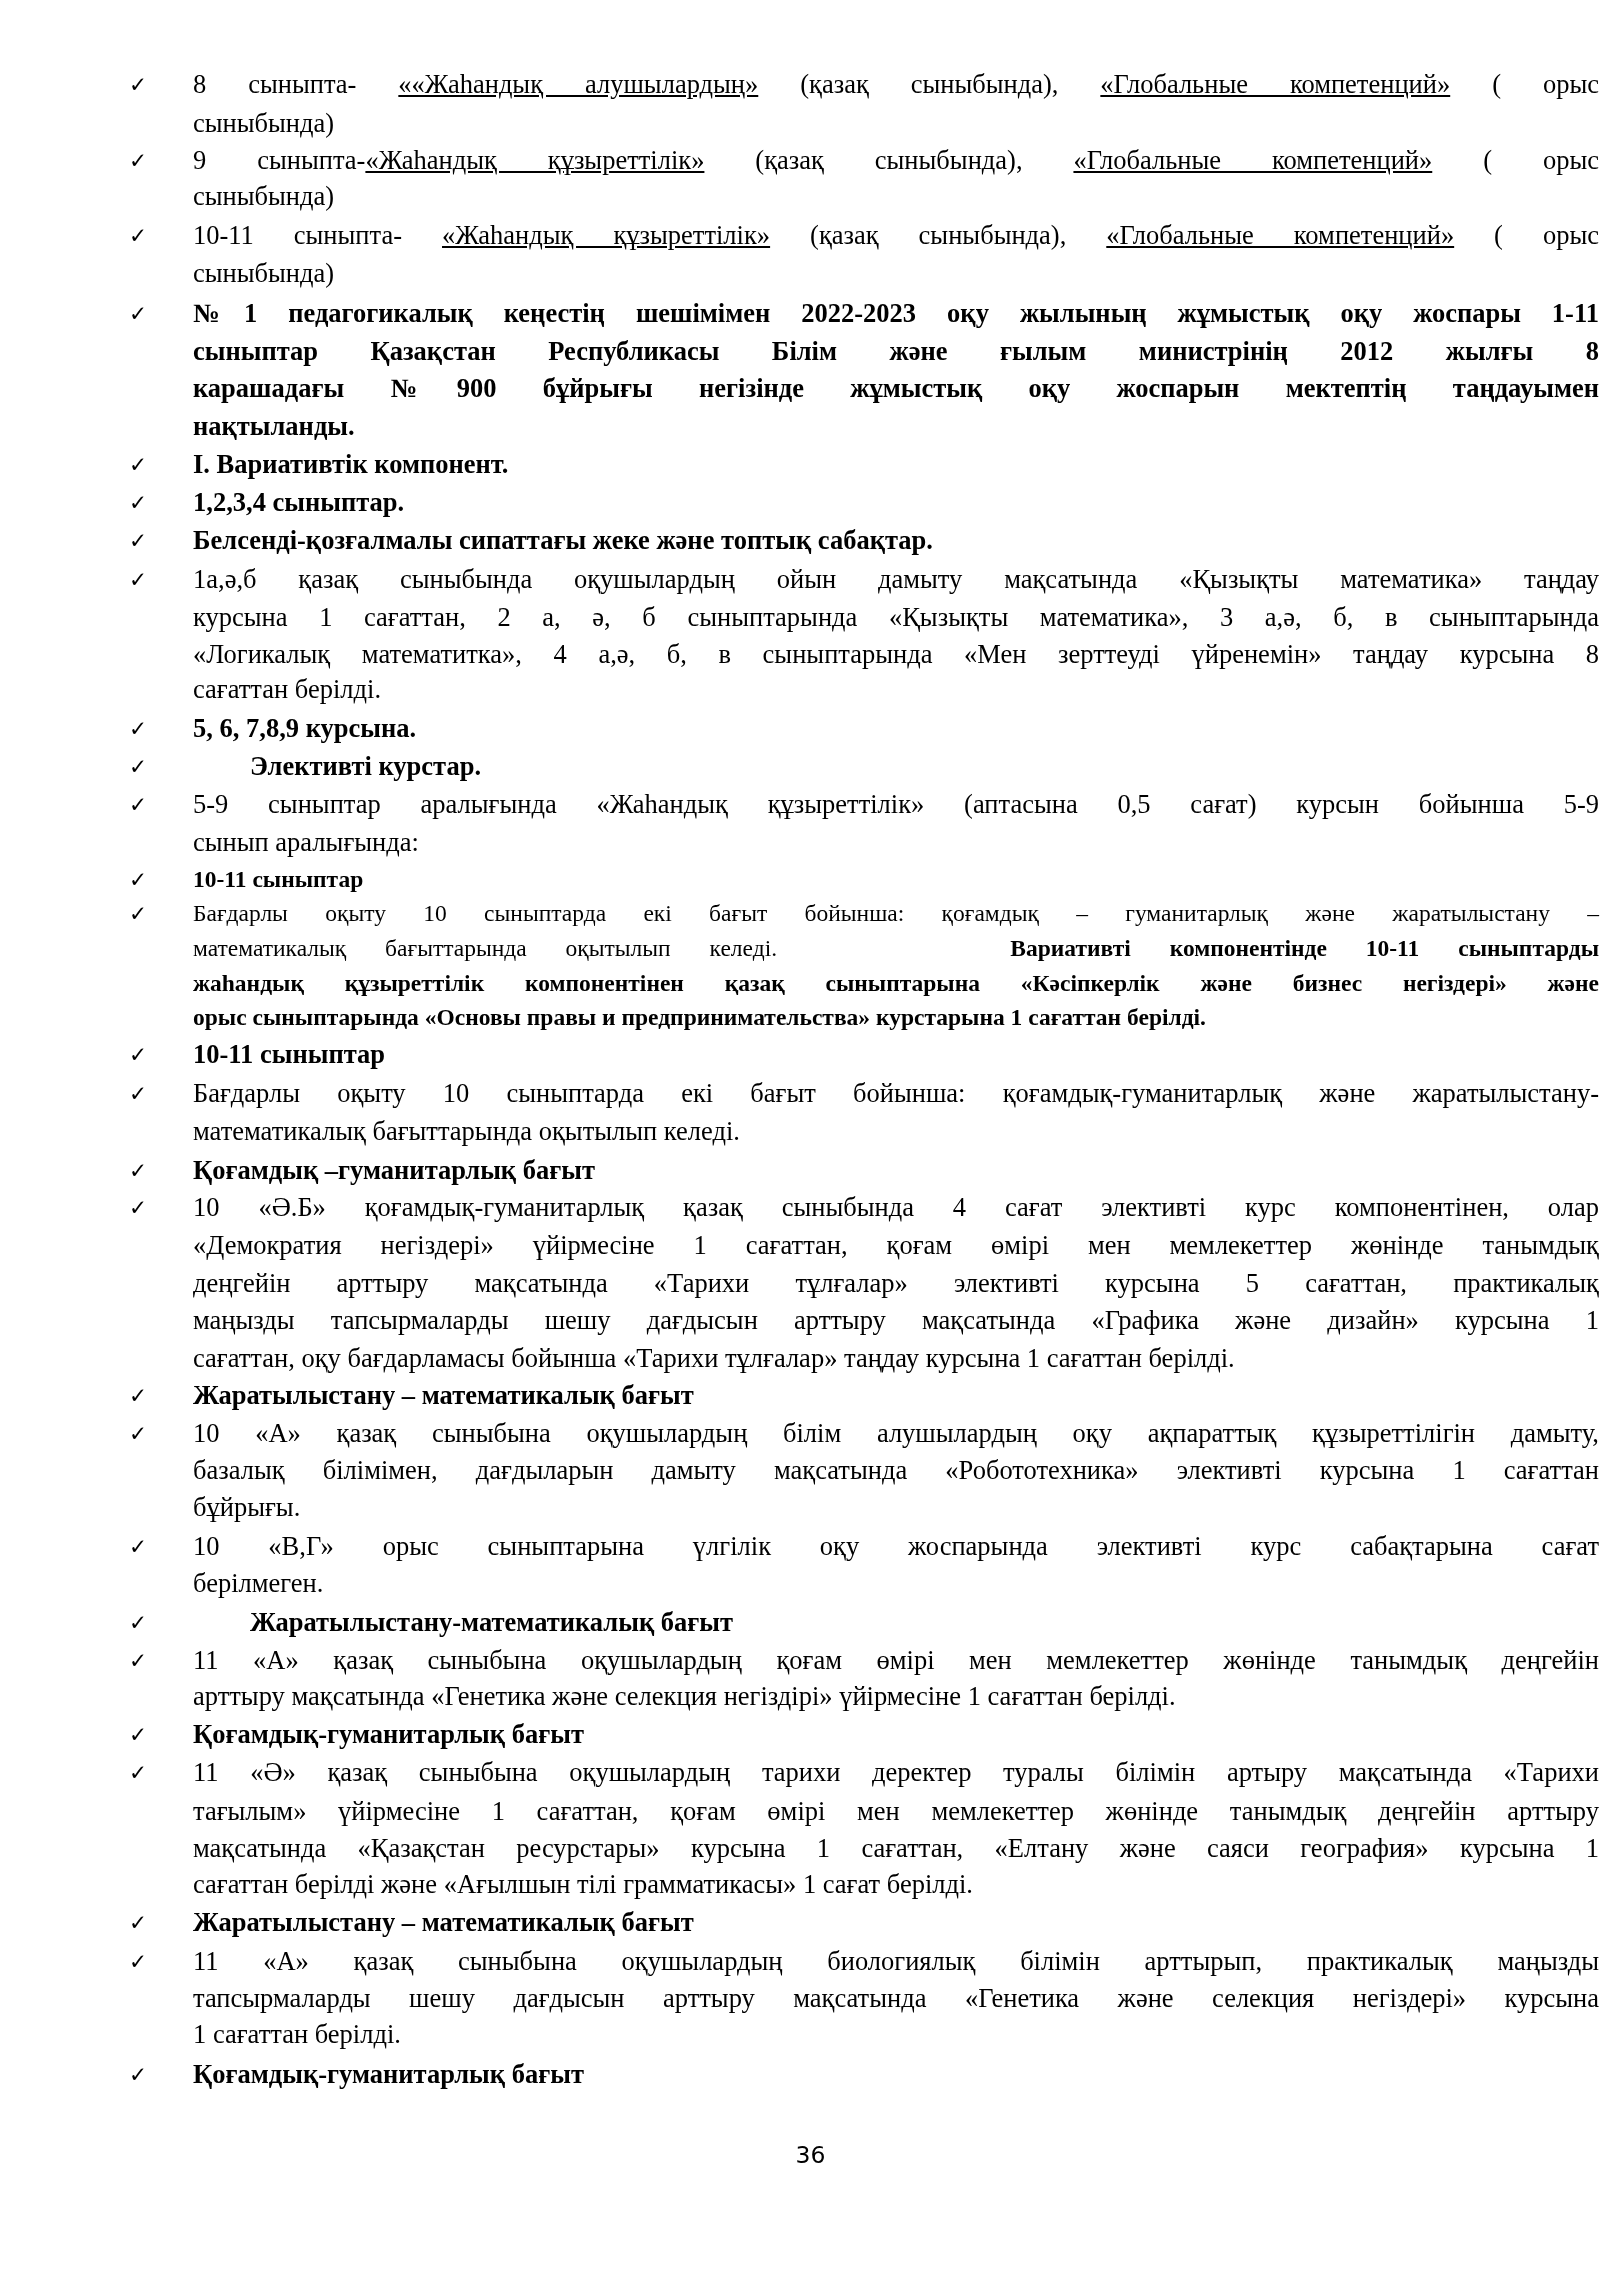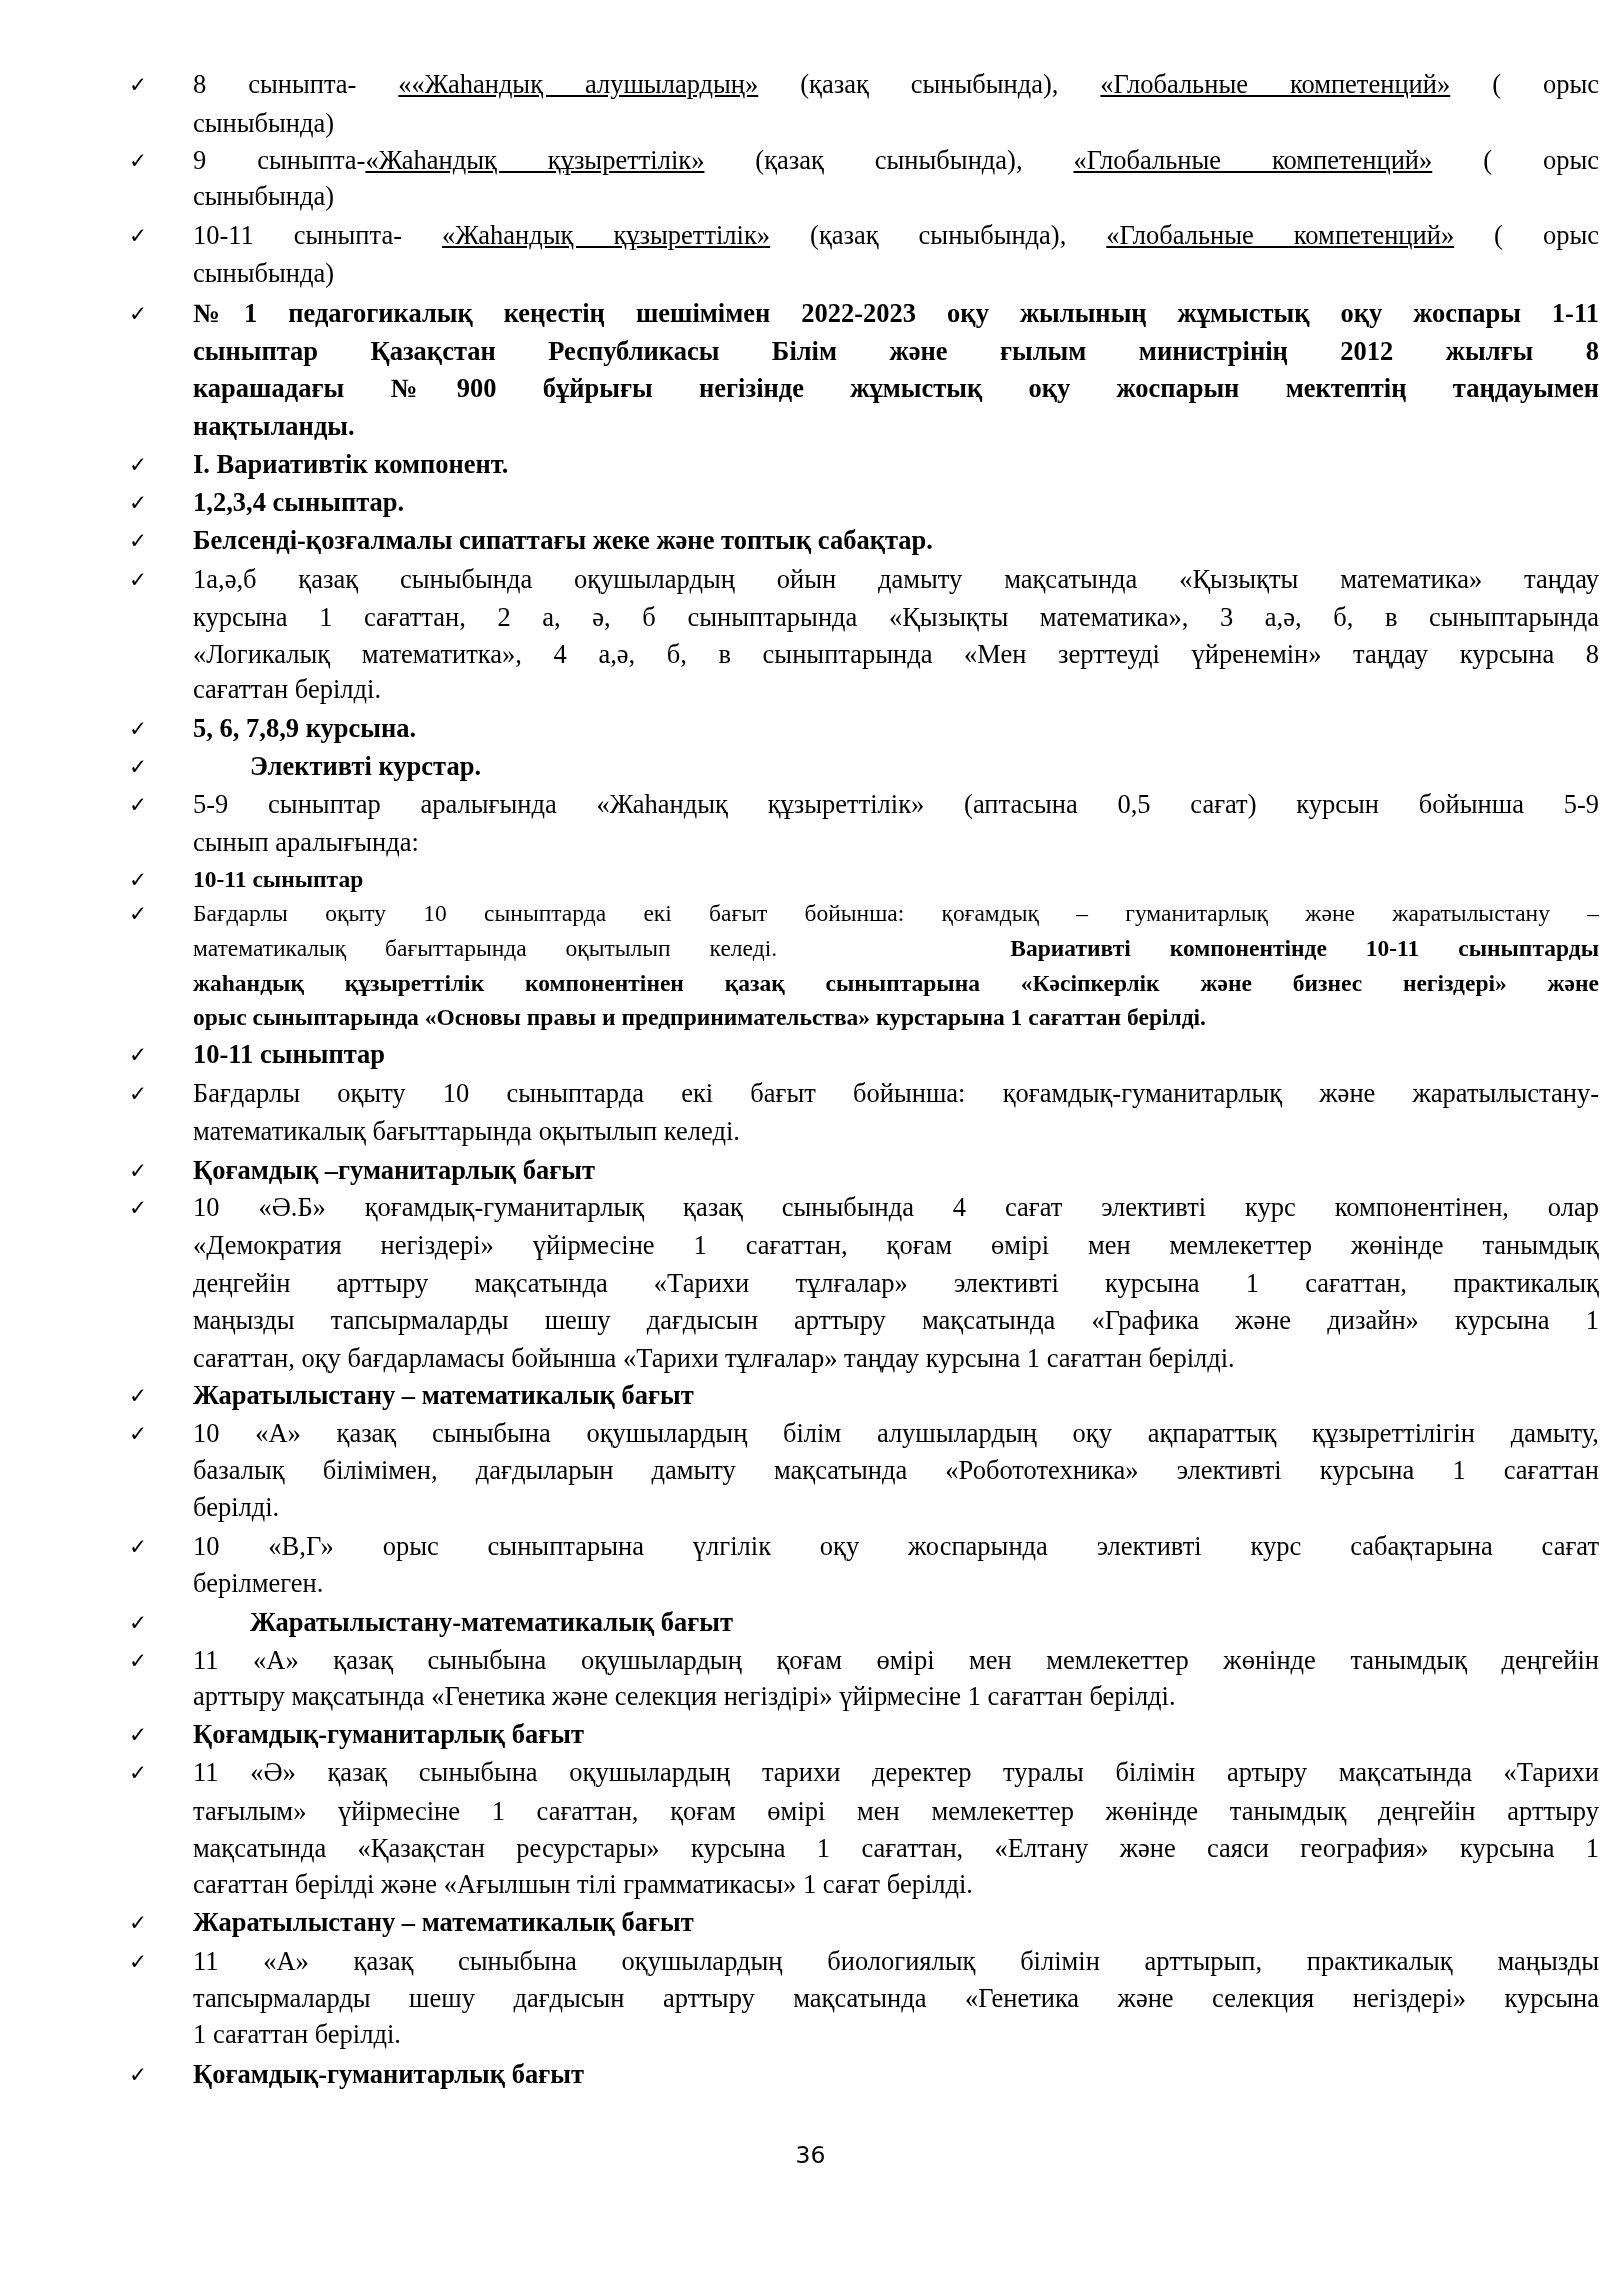--- a/index.html
+++ b/index.html
@@ -136,42 +136,42 @@
   <span class="txt">Қоғамдық –гуманитарлық бағыт</span>
 </div>
 <div class="line" style="top:1189px">
   <span class="check">✓</span>
   <span class="txt just">10 «Ә.Б» қоғамдық-гуманитарлық  қазақ сыныбында 4 сағат элективті курс компонентінен, олар</span>
 </div>
 <div class="line" style="top:1227px">
     <span class="txt just">«Демократия негіздері» үйірмесіне 1 сағаттан, қоғам өмірі мен мемлекеттер жөнінде танымдық</span>
   </div>
 <div class="line" style="top:1265px">
-    <span class="txt just">деңгейін арттыру мақсатында «Тарихи тұлғалар» элективті курсына  1 сағаттан, практикалық</span>
+    <span class="txt just">деңгейін арттыру мақсатында «Тарихи тұлғалар» элективті курсына  5 сағаттан, практикалық</span>
   </div>
 <div class="line" style="top:1302px">
     <span class="txt just">маңызды тапсырмаларды шешу дағдысын арттыру мақсатында «Графика және дизайн» курсына 1</span>
   </div>
 <div class="line" style="top:1340px">
     <span class="txt">сағаттан, оқу бағдарламасы бойынша «Тарихи тұлғалар» таңдау курсына 1 сағаттан берілді.</span>
   </div>
 
 <div class="line b" style="top:1377px">
   <span class="check">✓</span>
   <span class="txt">Жаратылыстану – математикалық бағыт</span>
 </div>
 <div class="line" style="top:1415px">
   <span class="check">✓</span>
   <span class="txt just">10 «А» қазақ сыныбына оқушылардың білім алушылардың оқу ақпараттық құзыреттілігін дамыту,</span>
 </div>
 <div class="line" style="top:1452px">
     <span class="txt just">базалық білімімен, дағдыларын дамыту мақсатында «Робототехника» элективті курсына 1 сағаттан</span>
   </div>
 <div class="line" style="top:1489px">
-    <span class="txt">берілді.</span>
+    <span class="txt">бұйрығы.</span>
   </div>
 
 <div class="line" style="top:1528px">
   <span class="check">✓</span>
   <span class="txt just">10 «В,Г»  орыс сыныптарына  үлгілік оқу жоспарында элективті курс  сабақтарына сағат</span>
 </div>
 <div class="line" style="top:1565px">
     <span class="txt">берілмеген.</span>
   </div>
 

